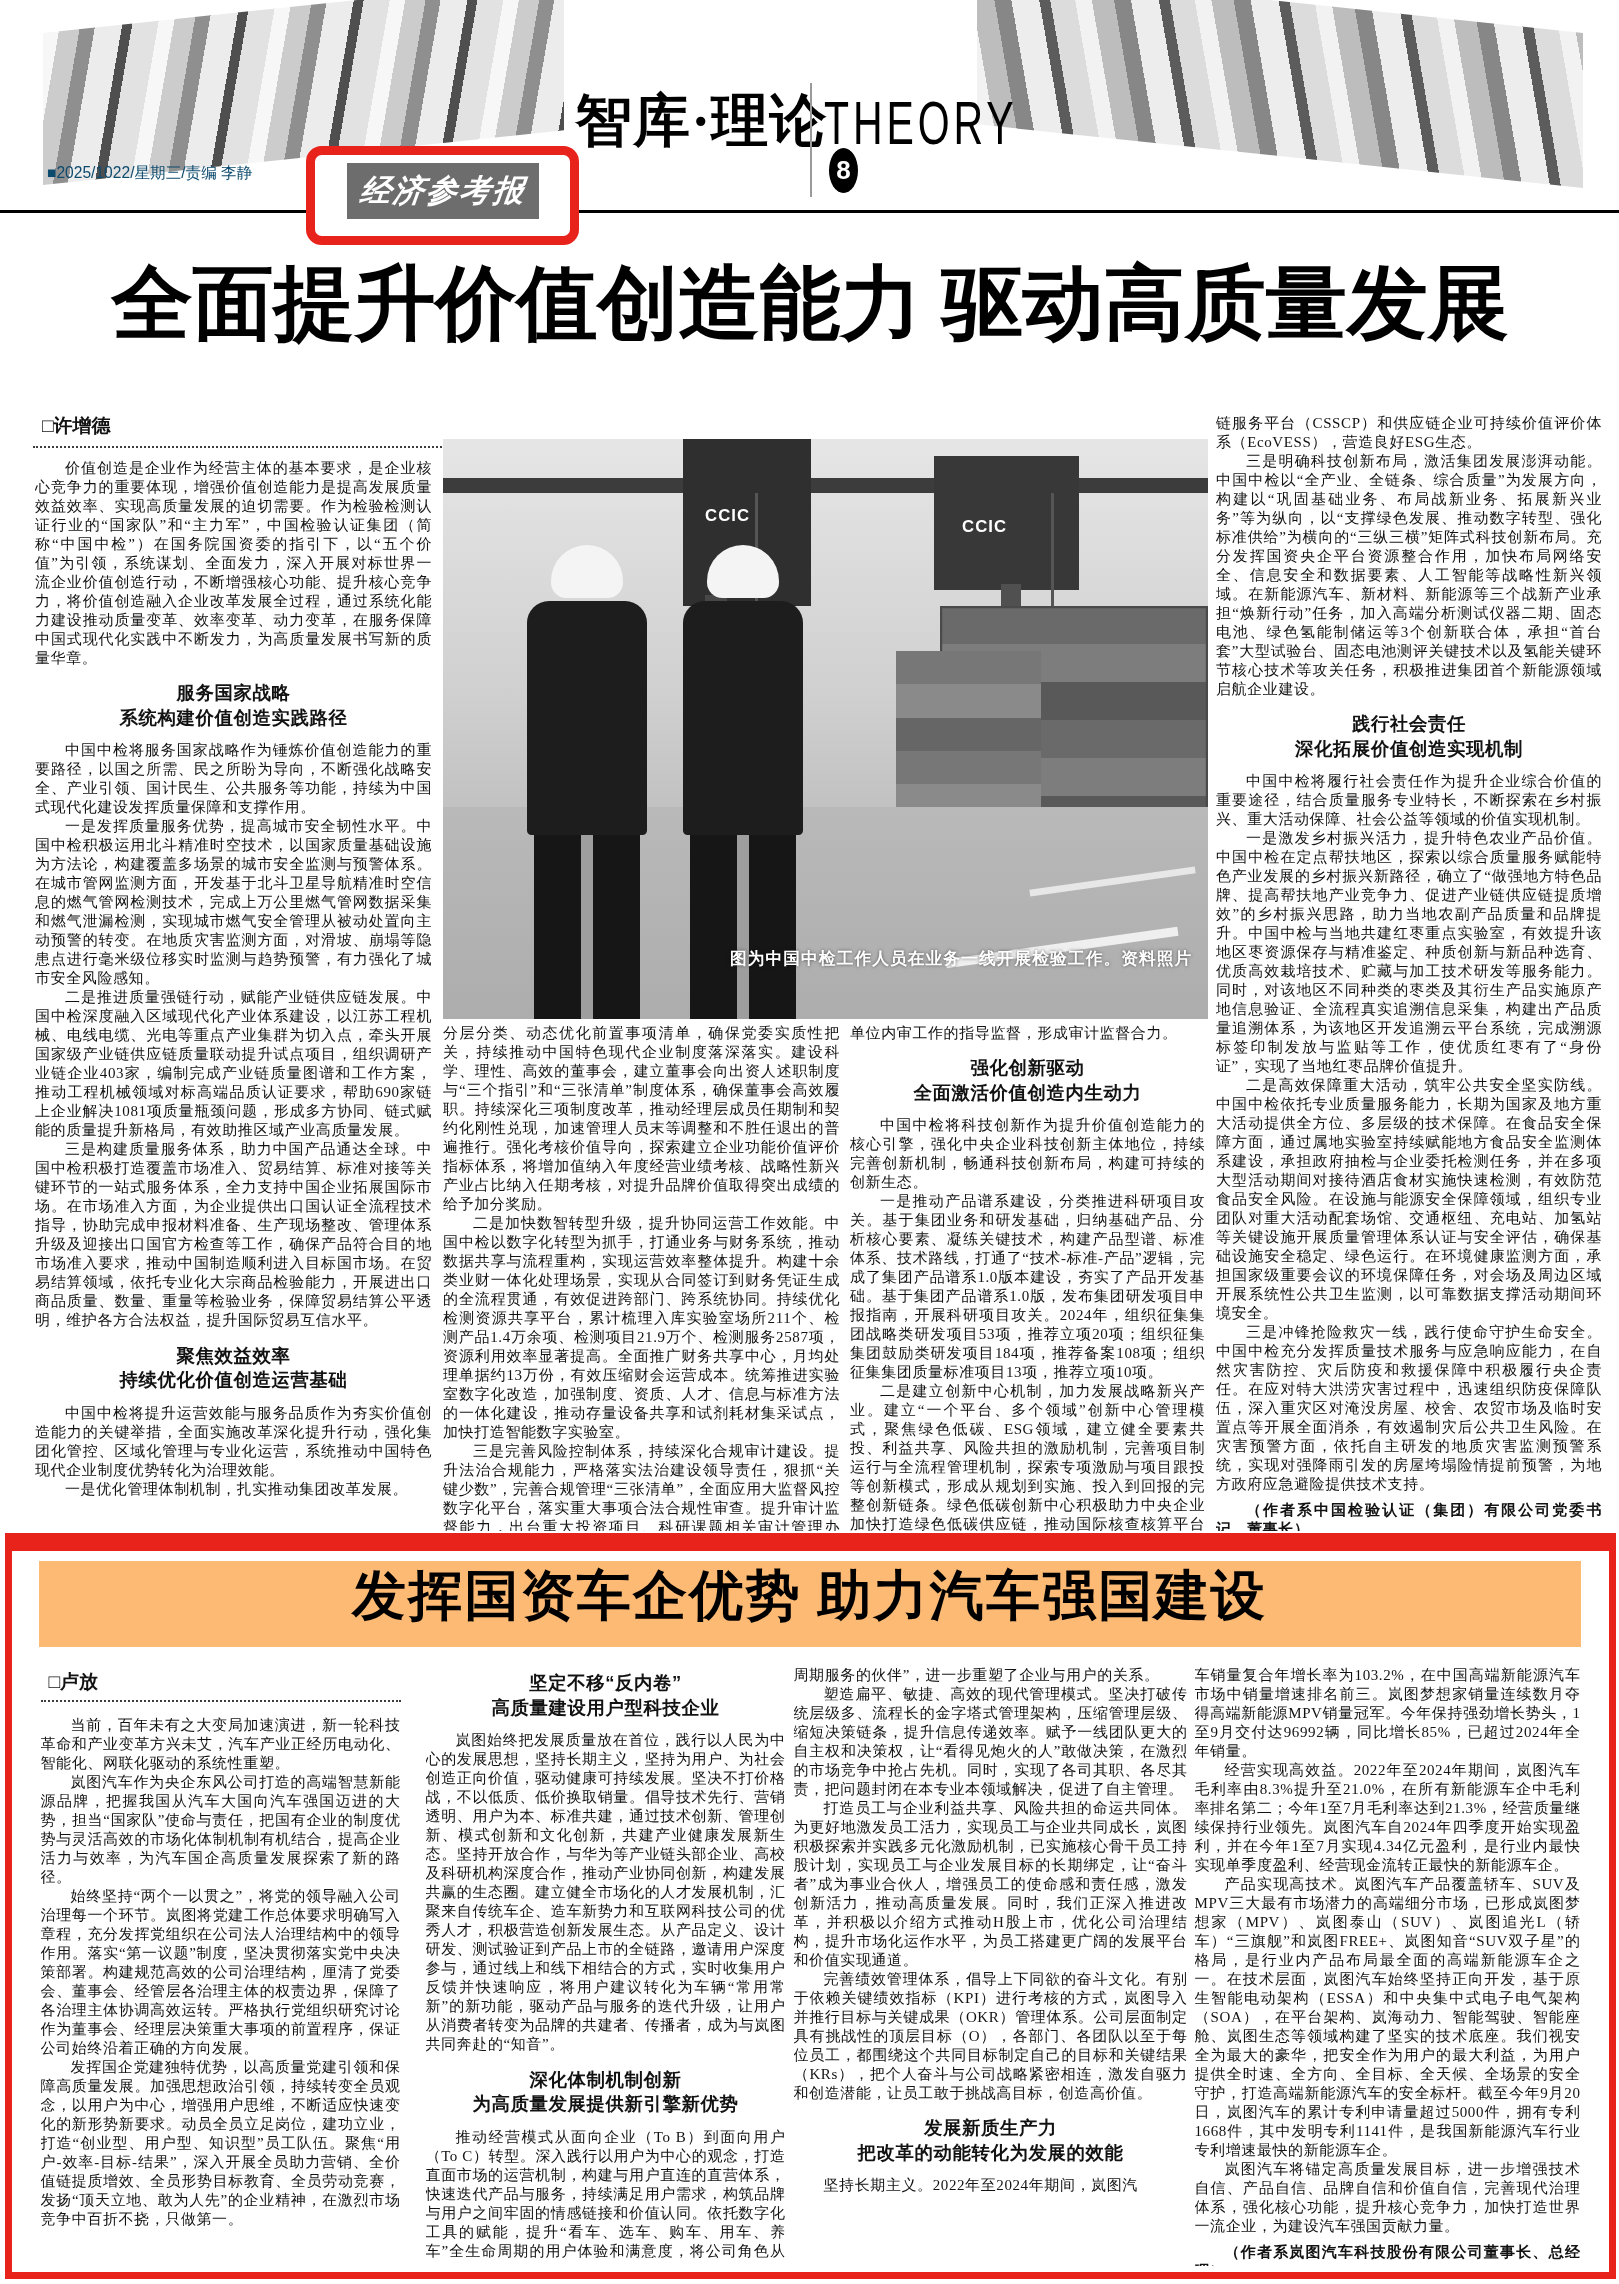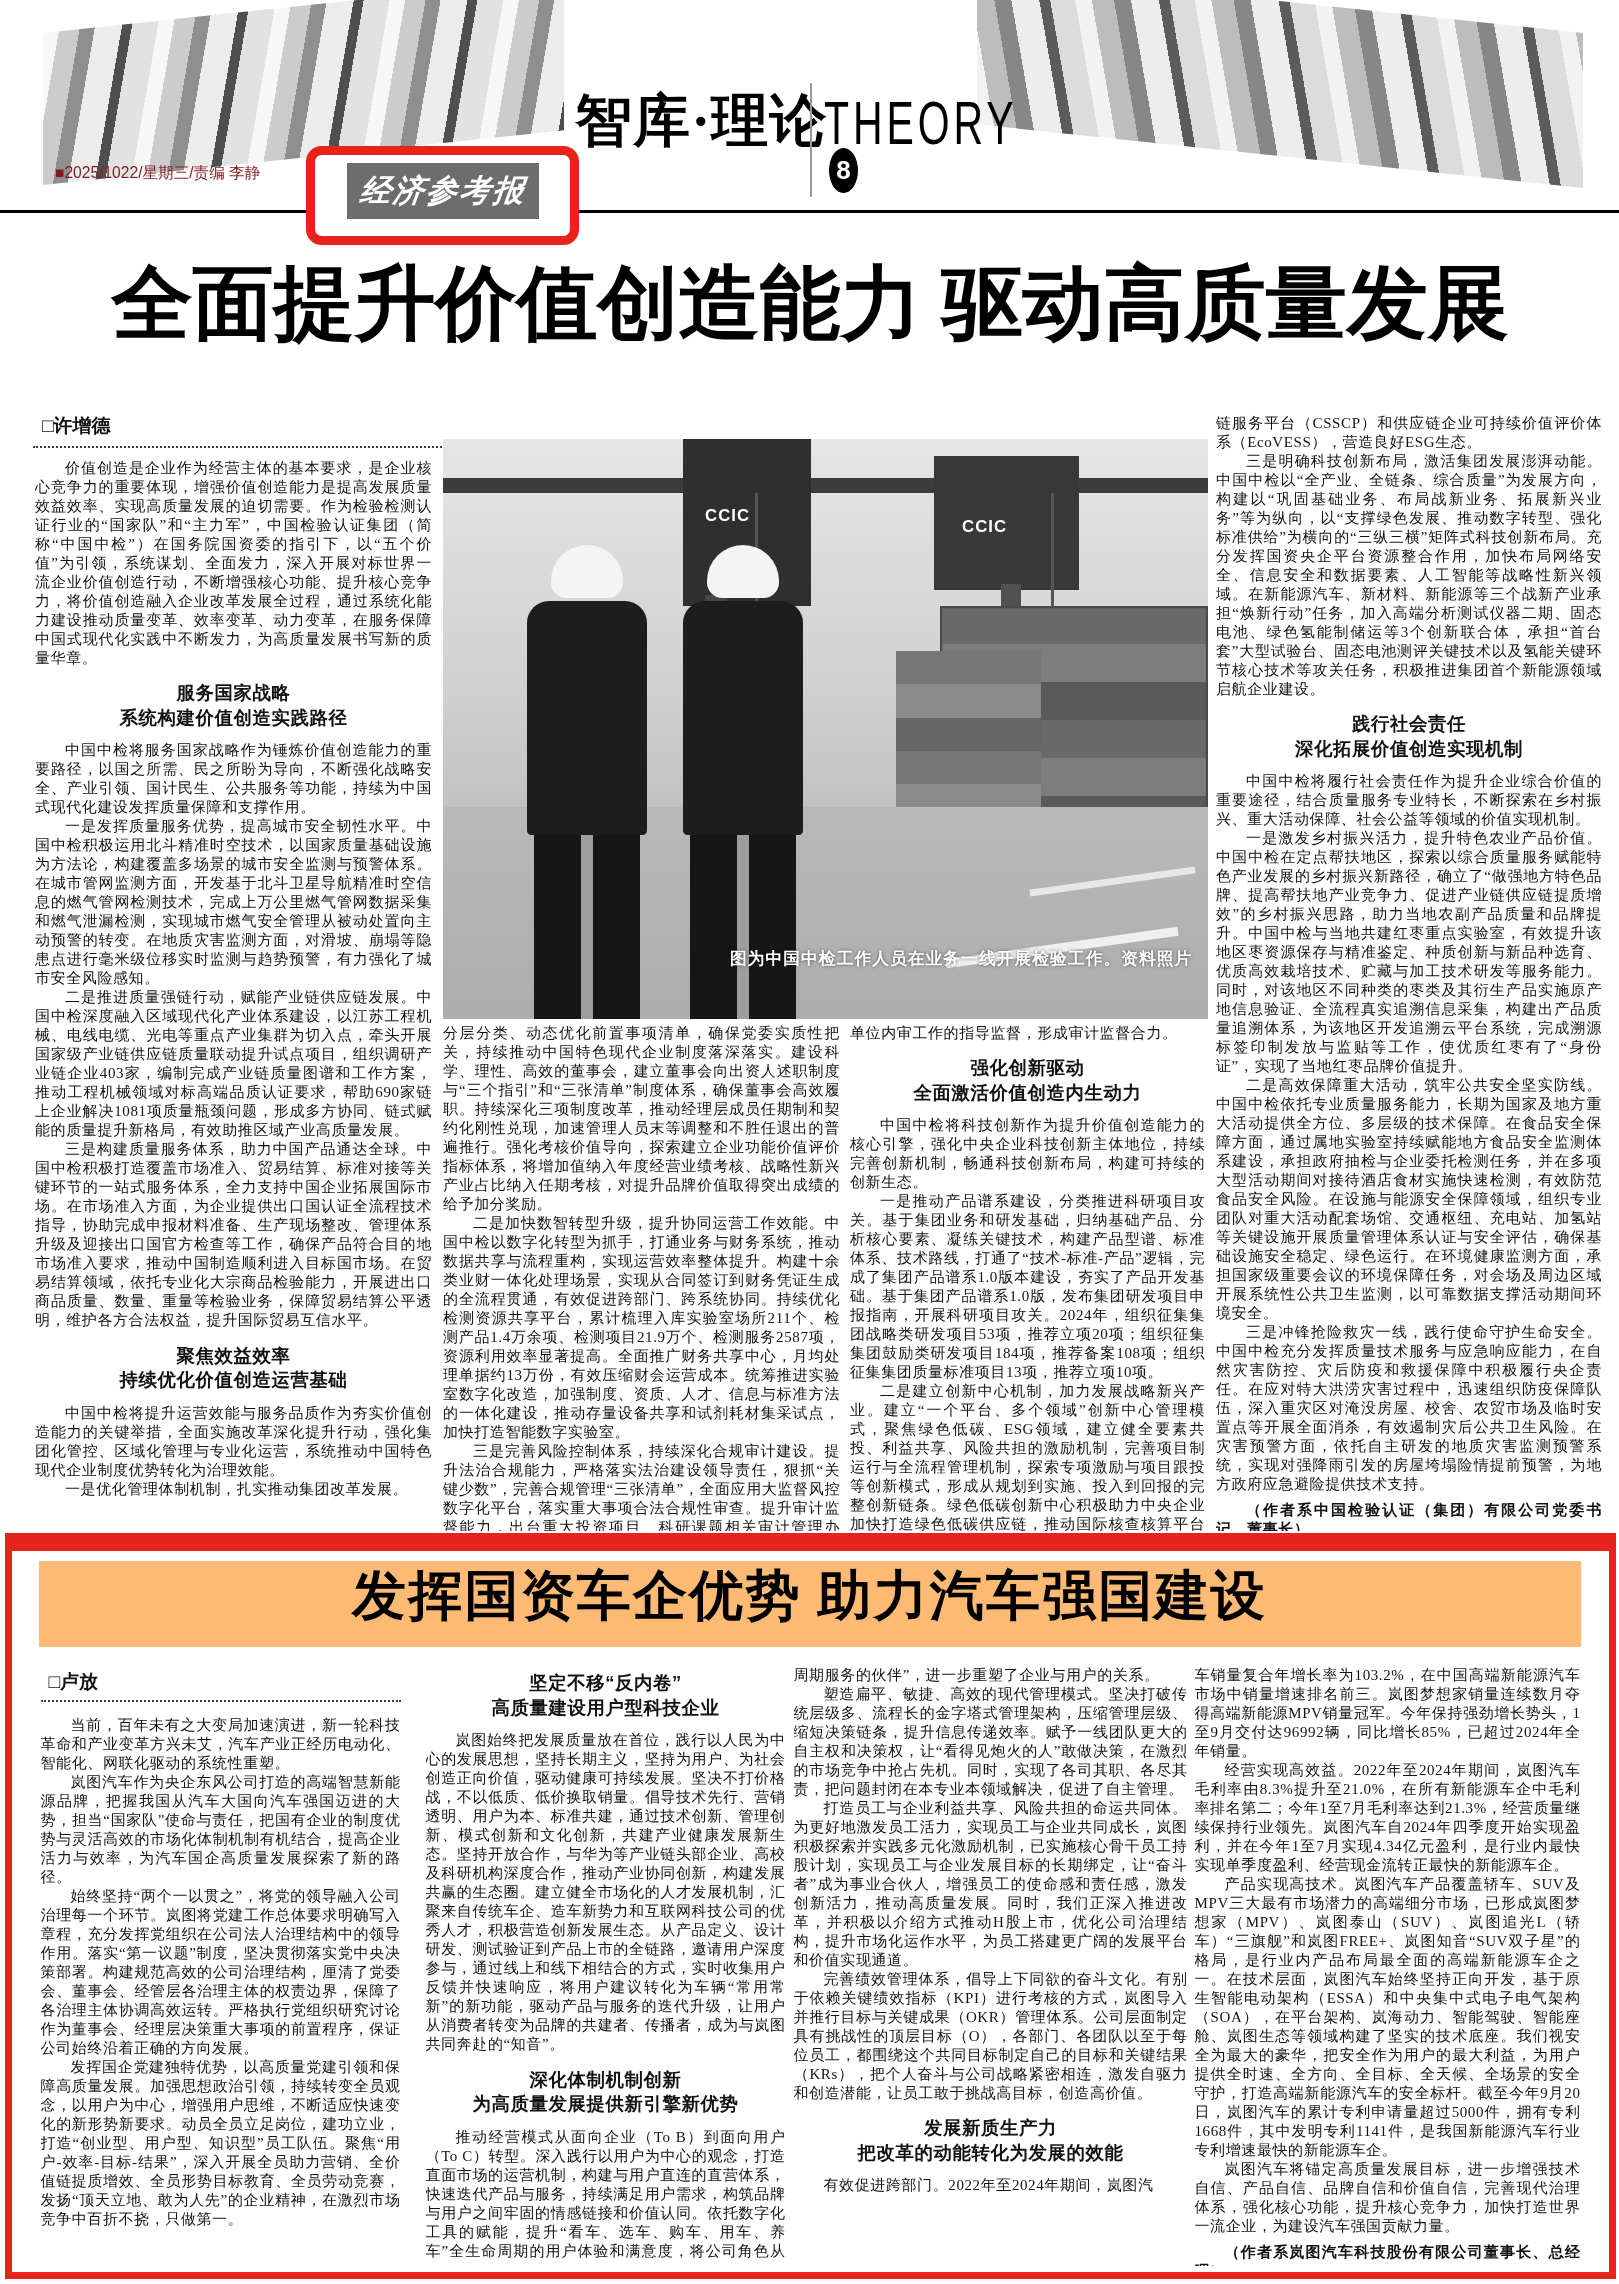--- a/index.html
+++ b/index.html
@@ -10,21 +10,21 @@
   .stripes-left{left:43px;top:33px;width:521px;height:152px;transform:skewY(-6deg);transform-origin:left top;
     background:repeating-linear-gradient(100deg,#f7f7f7 0 15.6px,#cccccc 15.6px 36px,#8f8f8f 36px 51px,#ececec 51px 78px,#4f4f4f 78px 88px,#e2e2e2 88px 114px);}
   .stripes-right{left:977px;top:33px;width:606px;height:155px;transform:skewY(6deg);transform-origin:right top;
     background:repeating-linear-gradient(80deg,#f2f2f2 0 16.7px,#bdbdbd 16.7px 39px,#878787 39px 56px,#ededed 56px 84px,#5c5c5c 84px 95px,#dcdcdc 95px 120px);}
   .section-title{position:absolute;left:575px;top:83px;font-size:57px;font-weight:bold;letter-spacing:1.1px;white-space:nowrap;color:#000;}
   .divider-v{position:absolute;left:810px;top:83px;width:1.7px;height:114px;background:#9a9a9a;}
   .section-en{position:absolute;left:824px;top:88px;font-family:"Liberation Sans","DejaVu Sans",sans-serif;
     font-weight:300;font-size:41px;letter-spacing:3.9px;transform:scaleY(1.5);transform-origin:left top;color:#000;}
   .page-badge{position:absolute;left:829px;top:148px;width:29px;height:45px;background:#000;border-radius:50%;
     color:#fff;font-family:"Liberation Sans",sans-serif;font-size:26px;font-weight:bold;text-align:center;line-height:45px;}
-  .date-line{position:absolute;left:47px;top:163px;font-family:"Liberation Sans","DejaVu Sans",sans-serif;font-size:15.6px;color:#7f1d1d;margin-left:8px;}
+  .date-line{position:absolute;left:47px;top:163px;font-family:"Liberation Sans","DejaVu Sans",sans-serif;font-size:15.6px;color:#0c4a6e;}
   .rule{position:absolute;left:0;top:210px;width:1620px;height:2.8px;background:#000;}
   .masthead-box{position:absolute;left:306px;top:146px;width:255px;height:81px;background:#fff;
     border:9px solid #e8231b;border-radius:15.6px;z-index:6;}
   .masthead-plate{margin:7.8px auto 0;width:192px;height:56px;background:#6d6d6d;text-align:center;}
   .masthead-plate span{color:#fff;font-size:31px;font-style:italic;font-weight:bold;line-height:56px;letter-spacing:2.2px;
     transform:skewX(-6deg);display:inline-block;}
   
   .headline1{position:absolute;left:0;top:250px;width:1620px;margin:0;text-align:center;
     font-size:81px;font-weight:bold;letter-spacing:0;color:#000;}
   .byline1{position:absolute;left:42px;top:413px;font-size:19px;font-weight:bold;}
@@ -180,21 +180,21 @@
         <p class="body">岚图始终把发展质量放在首位，践行以人民为中心的发展思想，坚持长期主义，坚持为用户、为社会创造正向价值，驱动健康可持续发展。坚决不打价格战，不以低质、低价换取销量。倡导技术先行、营销透明、用户为本、标准共建，通过技术创新、管理创新、模式创新和文化创新，共建产业健康发展新生态。坚持开放合作，与华为等产业链头部企业、高校及科研机构深度合作，推动产业协同创新，构建发展共赢的生态圈。建立健全市场化的人才发展机制，汇聚来自传统车企、造车新势力和互联网科技公司的优秀人才，积极营造创新发展生态。从产品定义、设计研发、测试验证到产品上市的全链路，邀请用户深度参与，通过线上和线下相结合的方式，实时收集用户反馈并快速响应，将用户建议转化为车辆“常用常新”的新功能，驱动产品与服务的迭代升级，让用户从消费者转变为品牌的共建者、传播者，成为与岚图共同奔赴的“知音”。</p>
         <h3 class="subhead">深化体制机制创新<br>为高质量发展提供新引擎新优势</h3>
         <p class="body">推动经营模式从面向企业（To B）到面向用户（To C）转型。深入践行以用户为中心的观念，打造直面市场的运营机制，构建与用户直连的直营体系，快速迭代产品与服务，持续满足用户需求，构筑品牌与用户之间牢固的情感链接和价值认同。依托数字化工具的赋能，提升“看车、选车、购车、用车、养车”全生命周期的用户体验和满意度，将公司角色从单一的“制造商”转变为“用户全生命</p>
       </div>
     <div class="col c2-3">
         <p class="body cont">周期服务的伙伴”，进一步重塑了企业与用户的关系。</p>
         <p class="body">塑造扁平、敏捷、高效的现代管理模式。坚决打破传统层级多、流程长的金字塔式管理架构，压缩管理层级、缩短决策链条，提升信息传递效率。赋予一线团队更大的自主权和决策权，让“看得见炮火的人”敢做决策，在激烈的市场竞争中抢占先机。同时，实现了各司其职、各尽其责，把问题封闭在本专业本领域解决，促进了自主管理。</p>
         <p class="body">打造员工与企业利益共享、风险共担的命运共同体。为更好地激发员工活力，实现员工与企业共同成长，岚图积极探索并实践多元化激励机制，已实施核心骨干员工持股计划，实现员工与企业发展目标的长期绑定，让“奋斗者”成为事业合伙人，增强员工的使命感和责任感，激发创新活力，推动高质量发展。同时，我们正深入推进改革，并积极以介绍方式推动H股上市，优化公司治理结构，提升市场化运作水平，为员工搭建更广阔的发展平台和价值实现通道。</p>
         <p class="body">完善绩效管理体系，倡导上下同欲的奋斗文化。有别于依赖关键绩效指标（KPI）进行考核的方式，岚图导入并推行目标与关键成果（OKR）管理体系。公司层面制定具有挑战性的顶层目标（O），各部门、各团队以至于每位员工，都围绕这个共同目标制定自己的目标和关键结果（KRs），把个人奋斗与公司战略紧密相连，激发自驱力和创造潜能，让员工敢于挑战高目标，创造高价值。</p>
         <h3 class="subhead">发展新质生产力<br>把改革的动能转化为发展的效能</h3>
-        <p class="body">有效促进跨部门。2022年至2024年期间，岚图汽</p>
+        <p class="body">坚持长期主义。2022年至2024年期间，岚图汽</p>
       </div>
     <div class="col c2-4">
         <p class="body cont">车销量复合年增长率为103.2%，在中国高端新能源汽车市场中销量增速排名前三。岚图梦想家销量连续数月夺得高端新能源MPV销量冠军。今年保持强劲增长势头，1至9月交付达96992辆，同比增长85%，已超过2024年全年销量。</p>
         <p class="body">经营实现高效益。2022年至2024年期间，岚图汽车毛利率由8.3%提升至21.0%，在所有新能源车企中毛利率排名第二；今年1至7月毛利率达到21.3%，经营质量继续保持行业领先。岚图汽车自2024年四季度开始实现盈利，并在今年1至7月实现4.34亿元盈利，是行业内最快实现单季度盈利、经营现金流转正最快的新能源车企。</p>
         <p class="body">产品实现高技术。岚图汽车产品覆盖轿车、SUV及MPV三大最有市场潜力的高端细分市场，已形成岚图梦想家（MPV）、岚图泰山（SUV）、岚图追光L（轿车）“三旗舰”和岚图FREE+、岚图知音“SUV双子星”的格局，是行业内产品布局最全面的高端新能源车企之一。在技术层面，岚图汽车始终坚持正向开发，基于原生智能电动架构（ESSA）和中央集中式电子电气架构（SOA），在平台架构、岚海动力、智能驾驶、智能座舱、岚图生态等领域构建了坚实的技术底座。我们视安全为最大的豪华，把安全作为用户的最大利益，为用户提供全时速、全方向、全目标、全天候、全场景的安全守护，打造高端新能源汽车的安全标杆。截至今年9月20日，岚图汽车的累计专利申请量超过5000件，拥有专利1668件，其中发明专利1141件，是我国新能源汽车行业专利增速最快的新能源车企。</p>
         <p class="body">岚图汽车将锚定高质量发展目标，进一步增强技术自信、产品自信、品牌自信和价值自信，完善现代治理体系，强化核心功能，提升核心竞争力，加快打造世界一流企业，为建设汽车强国贡献力量。</p>
         <p class="body sig">（作者系岚图汽车科技股份有限公司董事长、总经理）</p>
       </div>
   </section>
 

